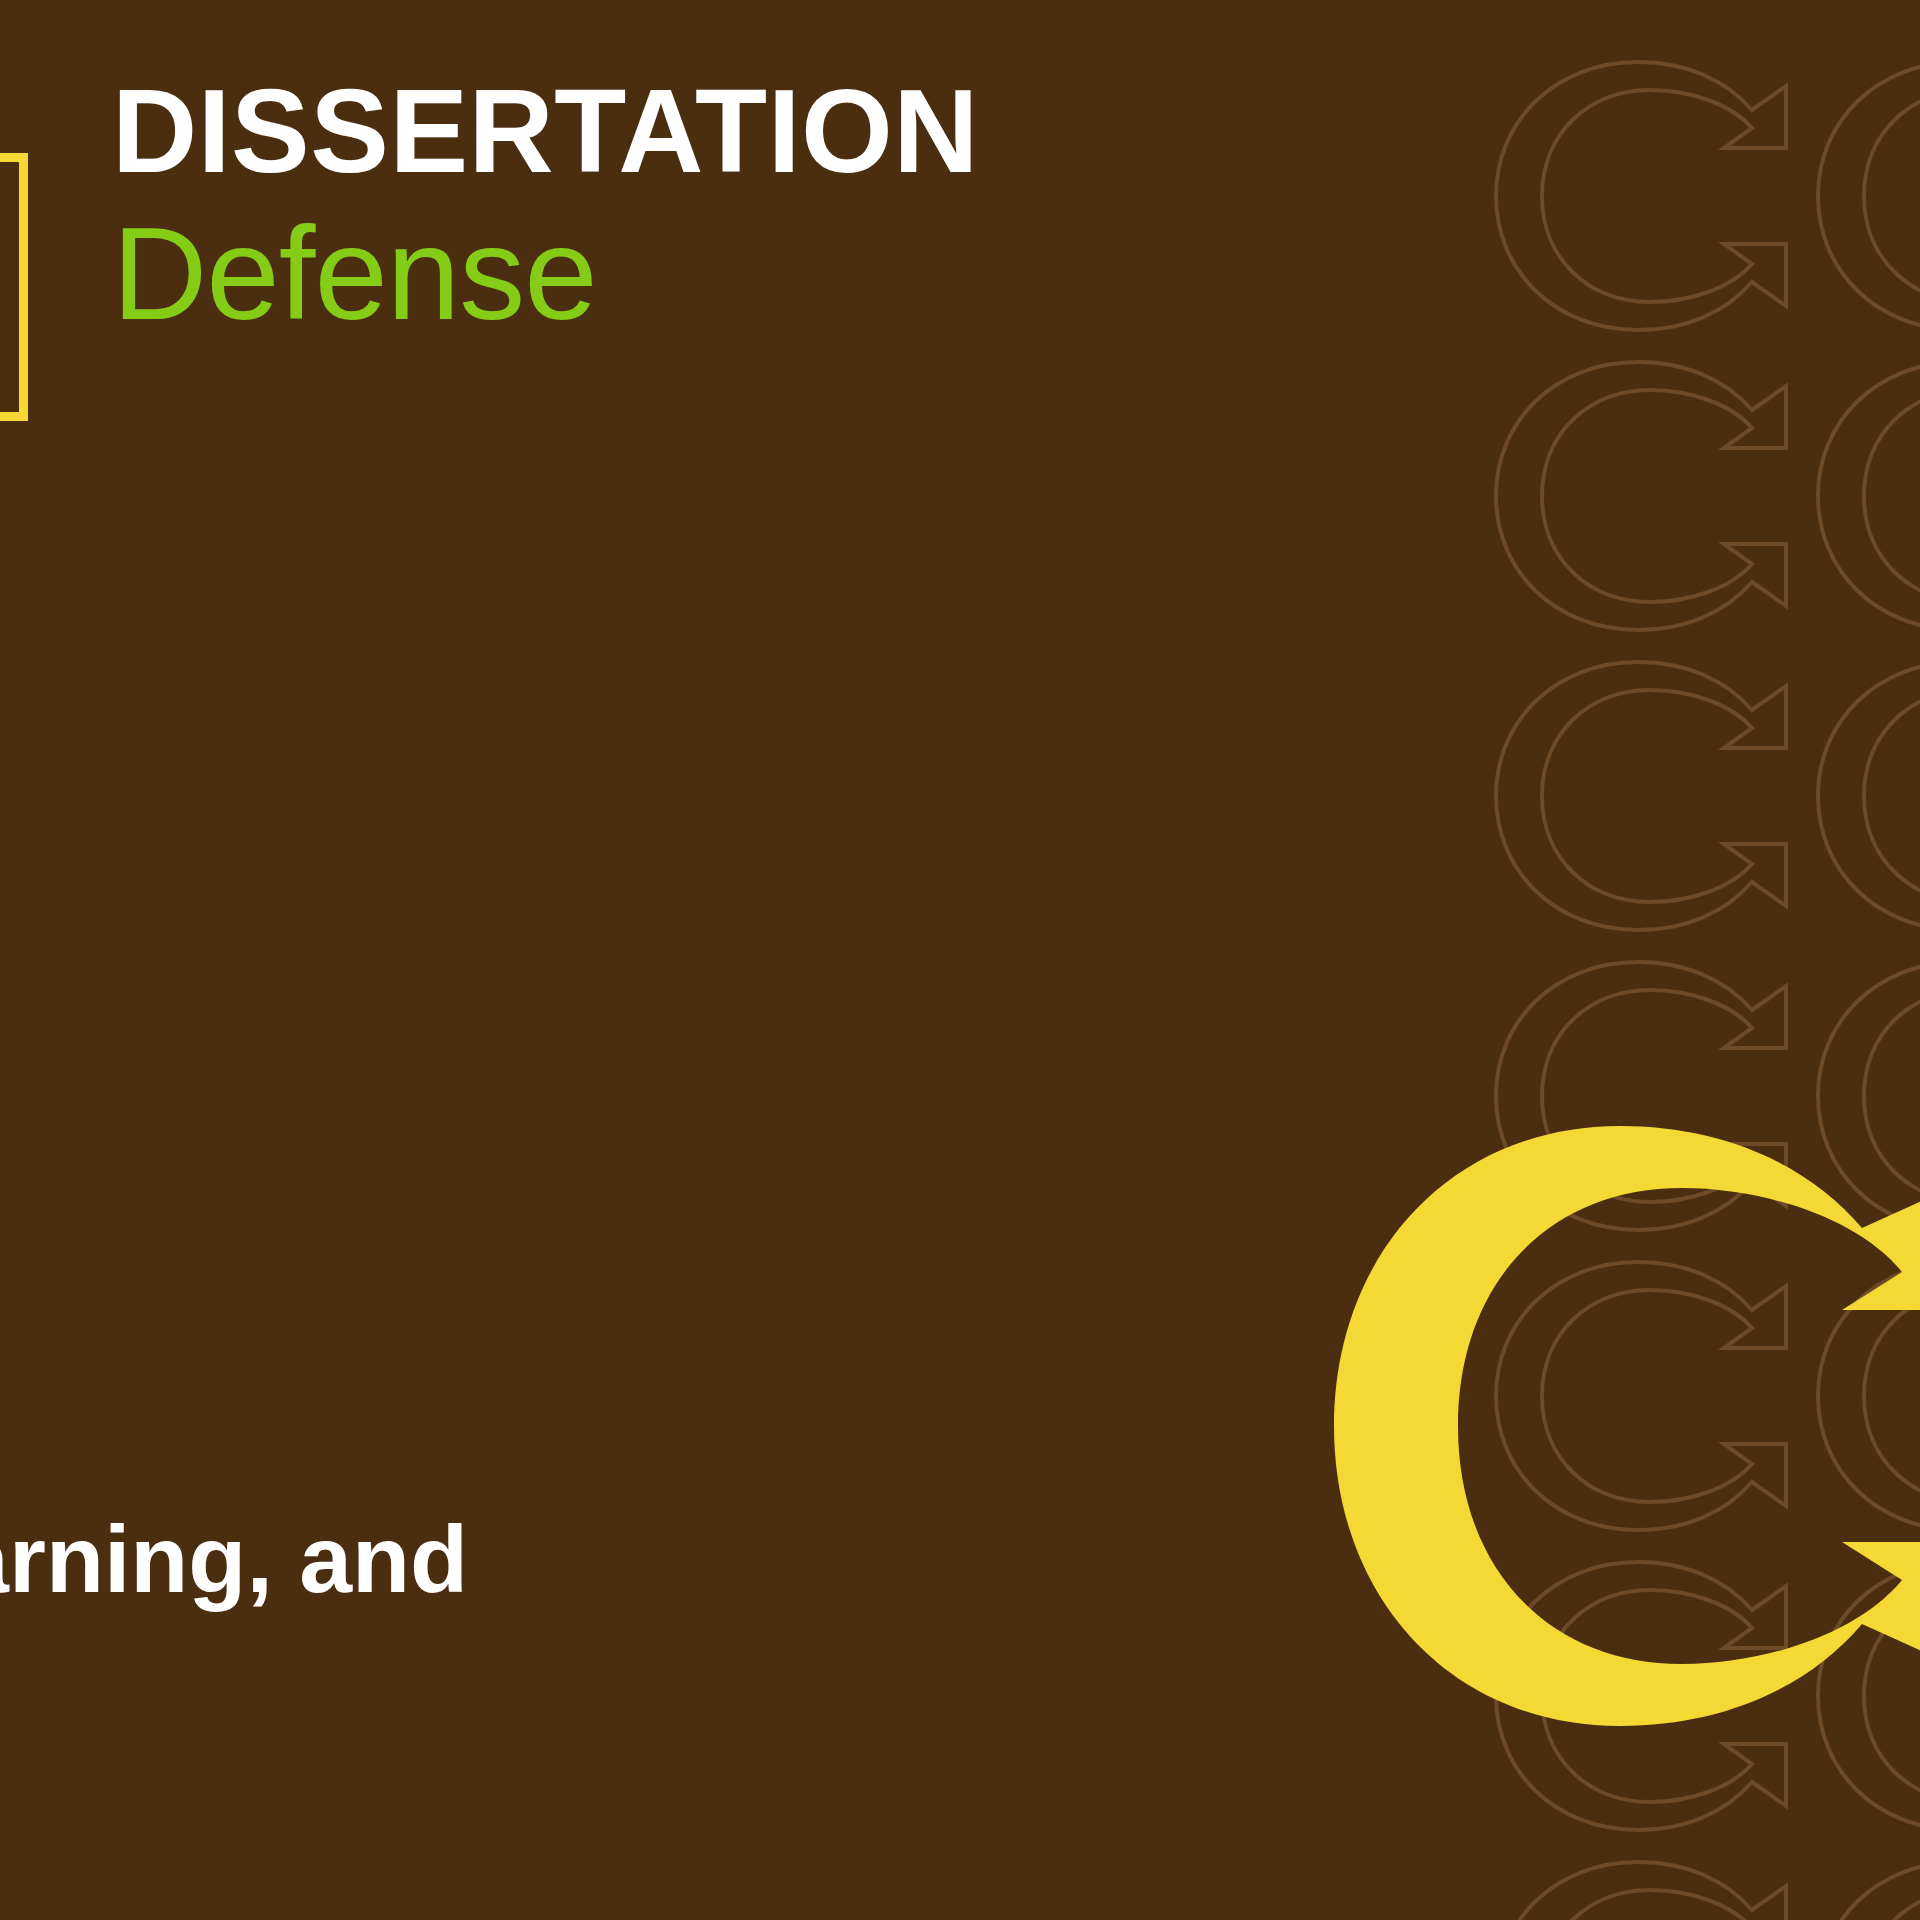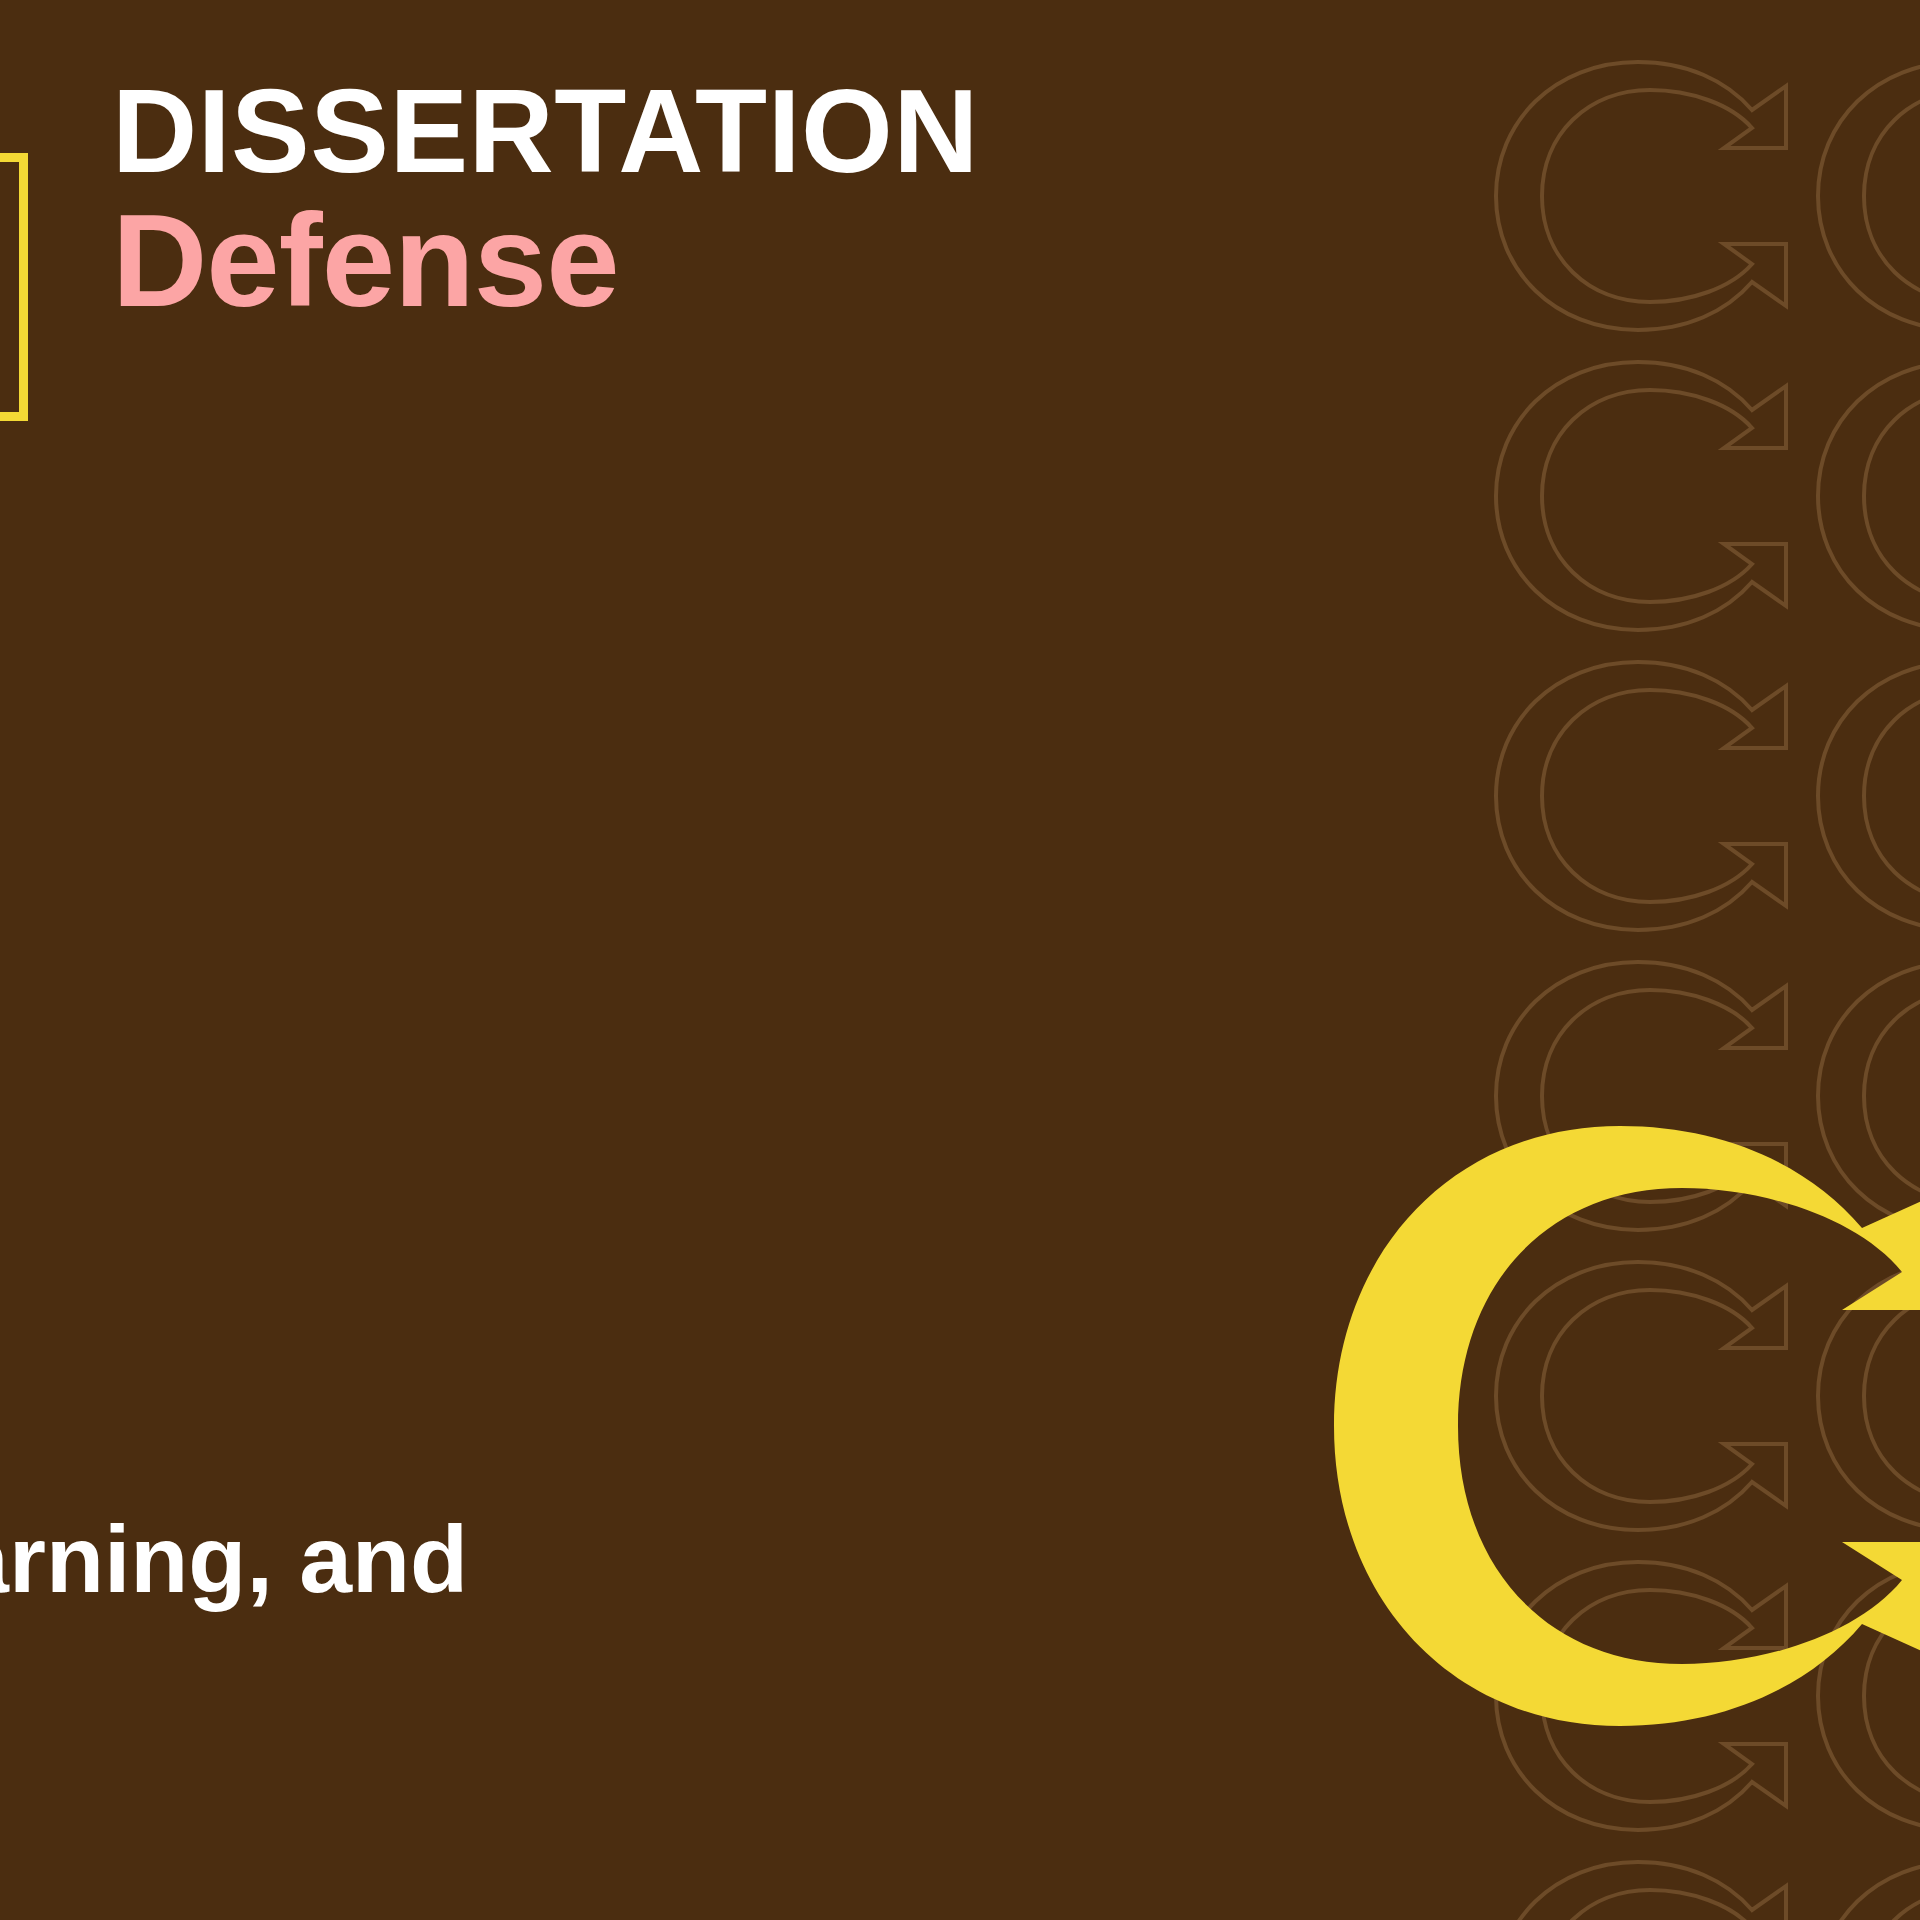--- a/index.html
+++ b/index.html
@@ -72,25 +72,25 @@
   }
   #eyebrow-title {
     font-size: 118px;
     line-height: 0.98;
     font-weight: 700;
     color: #ffffff;
     letter-spacing: 0.5px;
     white-space: nowrap;
   }
   #main-title {
-    margin-top: 5px;
+    margin-top: 18px;
     font-size: 132px;
     line-height: 1.0;
-    font-weight: 700;
-    color: #fca5a5;
+    font-weight: 400;
+    color: #84cc16;
     letter-spacing: -1px;
     white-space: nowrap;
   }
 
   
   #program-block {
     position: absolute;
     left: -350px;
     top: 1478px;
     width: 1420px;

